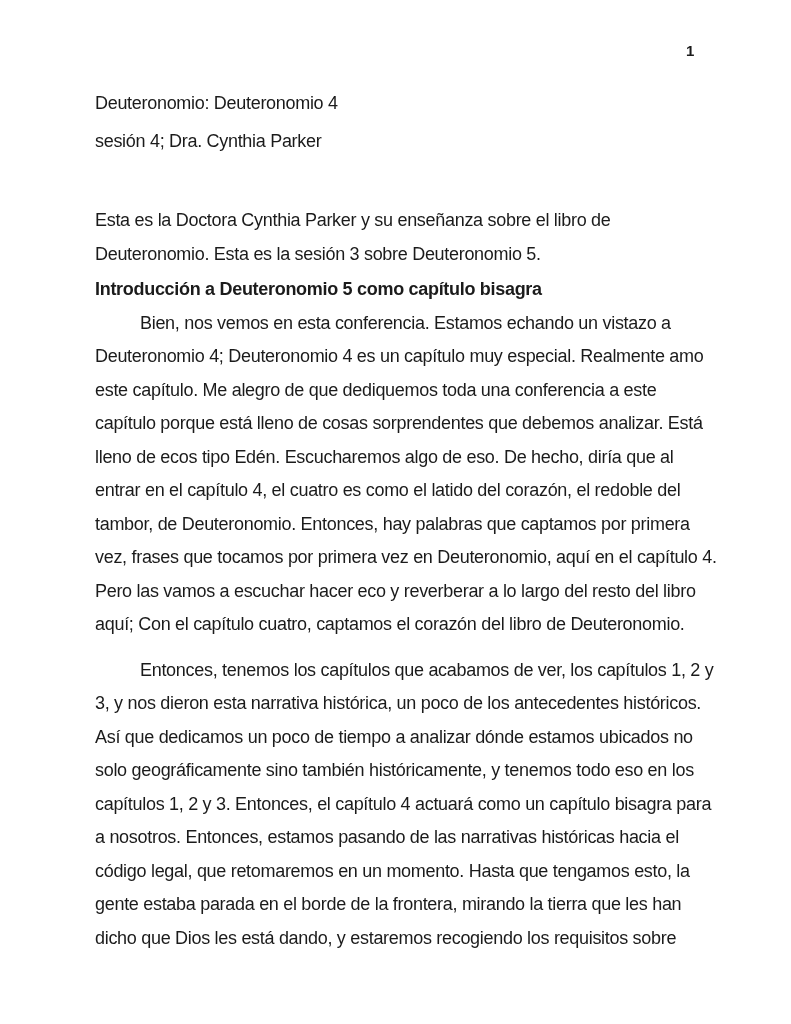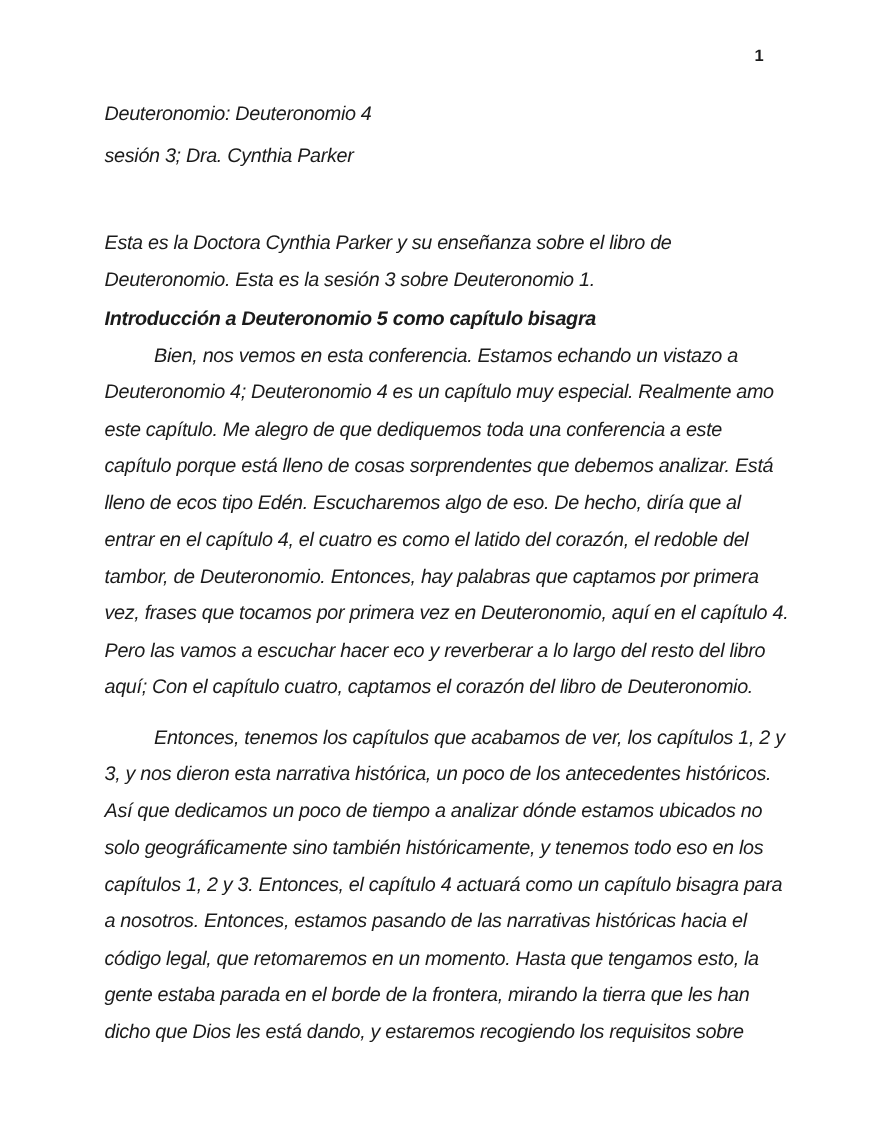--- a/index.html
+++ b/index.html
@@ -27,21 +27,20 @@
     right: 97px;
     font-size: 15px;
     font-weight: 700;
     line-height: 18px;
   }
   .content {
     width: 630px;
   }
   p, h2 {
     margin: 0;
-    font-style: italic;
   }
   .doc-title {
     margin-bottom: 4px;
   }
   .doc-subtitle {
     margin-bottom: 46px;
   }
   .para {
     white-space: pre-line;
   }
@@ -64,24 +63,24 @@
 </style>
 </head>
 <body>
 
 <div class="page">
   <div class="page-number">1</div>
 
   <div class="content">
     <p class="doc-title">Deuteronomio: Deuteronomio 4</p>
 
-    <p class="doc-subtitle">sesión 3; Dra. Cynthia Parker</p>
+    <p class="doc-subtitle">sesión 4; Dra. Cynthia Parker</p>
 
     <p class="para intro-para">Esta es la Doctora Cynthia Parker y su enseñanza sobre el libro de
-Deuteronomio. Esta es la sesión 3 sobre Deuteronomio 1.</p>
+Deuteronomio. Esta es la sesión 3 sobre Deuteronomio 5.</p>
 
     <h2 class="heading">Introducción a Deuteronomio 5 como capítulo bisagra</h2>
 
     <p class="para body-para body-para-1">Bien, nos vemos en esta conferencia. Estamos echando un vistazo a
 Deuteronomio 4; Deuteronomio 4 es un capítulo muy especial. Realmente amo
 este capítulo. Me alegro de que dediquemos toda una conferencia a este
 capítulo porque está lleno de cosas sorprendentes que debemos analizar. Está
 lleno de ecos tipo Edén. Escucharemos algo de eso. De hecho, diría que al
 entrar en el capítulo 4, el cuatro es como el latido del corazón, el redoble del
 tambor, de Deuteronomio. Entonces, hay palabras que captamos por primera

